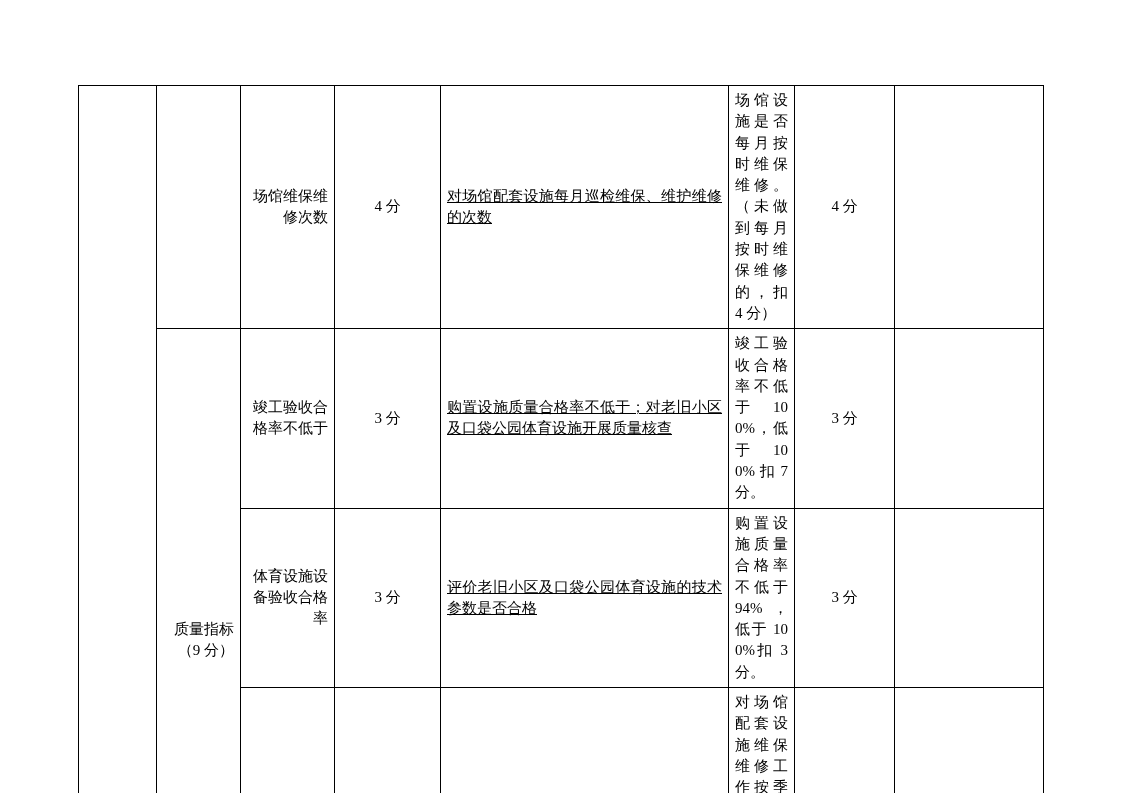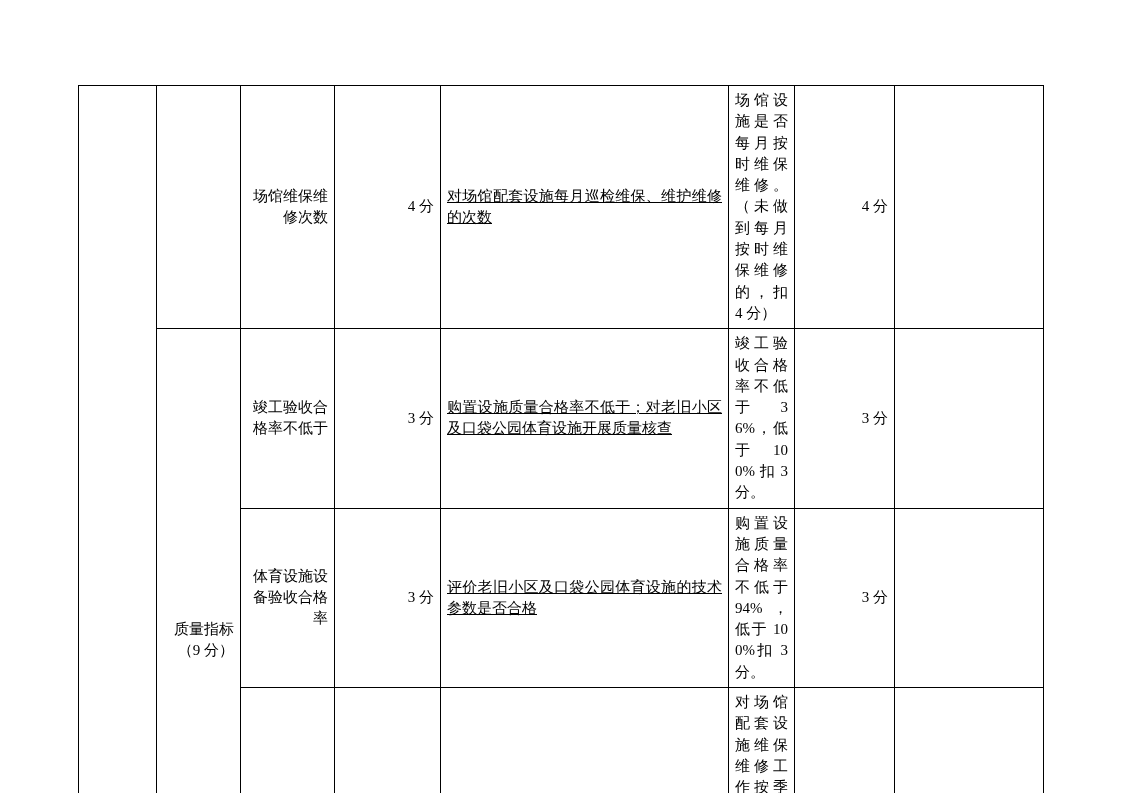--- a/index.html
+++ b/index.html
@@ -64,21 +64,21 @@
     text-decoration: underline;
   }
   .col-crit {
     text-align: justify;
     text-align-last: left;
     line-height: 1.5;
     padding-left: 7px;
     padding-right: 7px;
   }
   .score {
-    text-align: right;
+    text-align: center;
   }
   .empty-cell { }
 </style>
 </head>
 <body>
 
 <div class="page">
   <div class="table-wrap">
     <table class="grid">
       <colgroup>
@@ -101,21 +101,21 @@
           <td class="col-crit">场馆设施是否每月按时维保维修。（未做到每月按时维保维修的，扣 4 分）</td>
           <td class="score">4 分</td>
           <td class="empty-cell"></td>
         </tr>
 
         <tr>
           <td rowspan="3" class="col-name">质量指标（9 分）</td>
           <td class="col-name">竣工验收合格率不低于</td>
           <td class="score">3 分</td>
           <td class="col-desc">购置设施质量合格率不低于；对老旧小区及口袋公园体育设施开展质量核查</td>
-          <td class="col-crit">竣工验收合格率不低于 36%，低于 100% 扣 3 分。</td>
+          <td class="col-crit">竣工验收合格率不低于 100%，低于 100% 扣 7 分。</td>
           <td class="score">3 分</td>
           <td class="empty-cell"></td>
         </tr>
 
         <tr>
           <td class="col-name">体育设施设备验收合格率</td>
           <td class="score">3 分</td>
           <td class="col-desc">评价老旧小区及口袋公园体育设施的技术参数是否合格</td>
           <td class="col-crit">购置设施质量合格率不低于 94%，低于 100%扣 3 分。</td>
           <td class="score">3 分</td>

